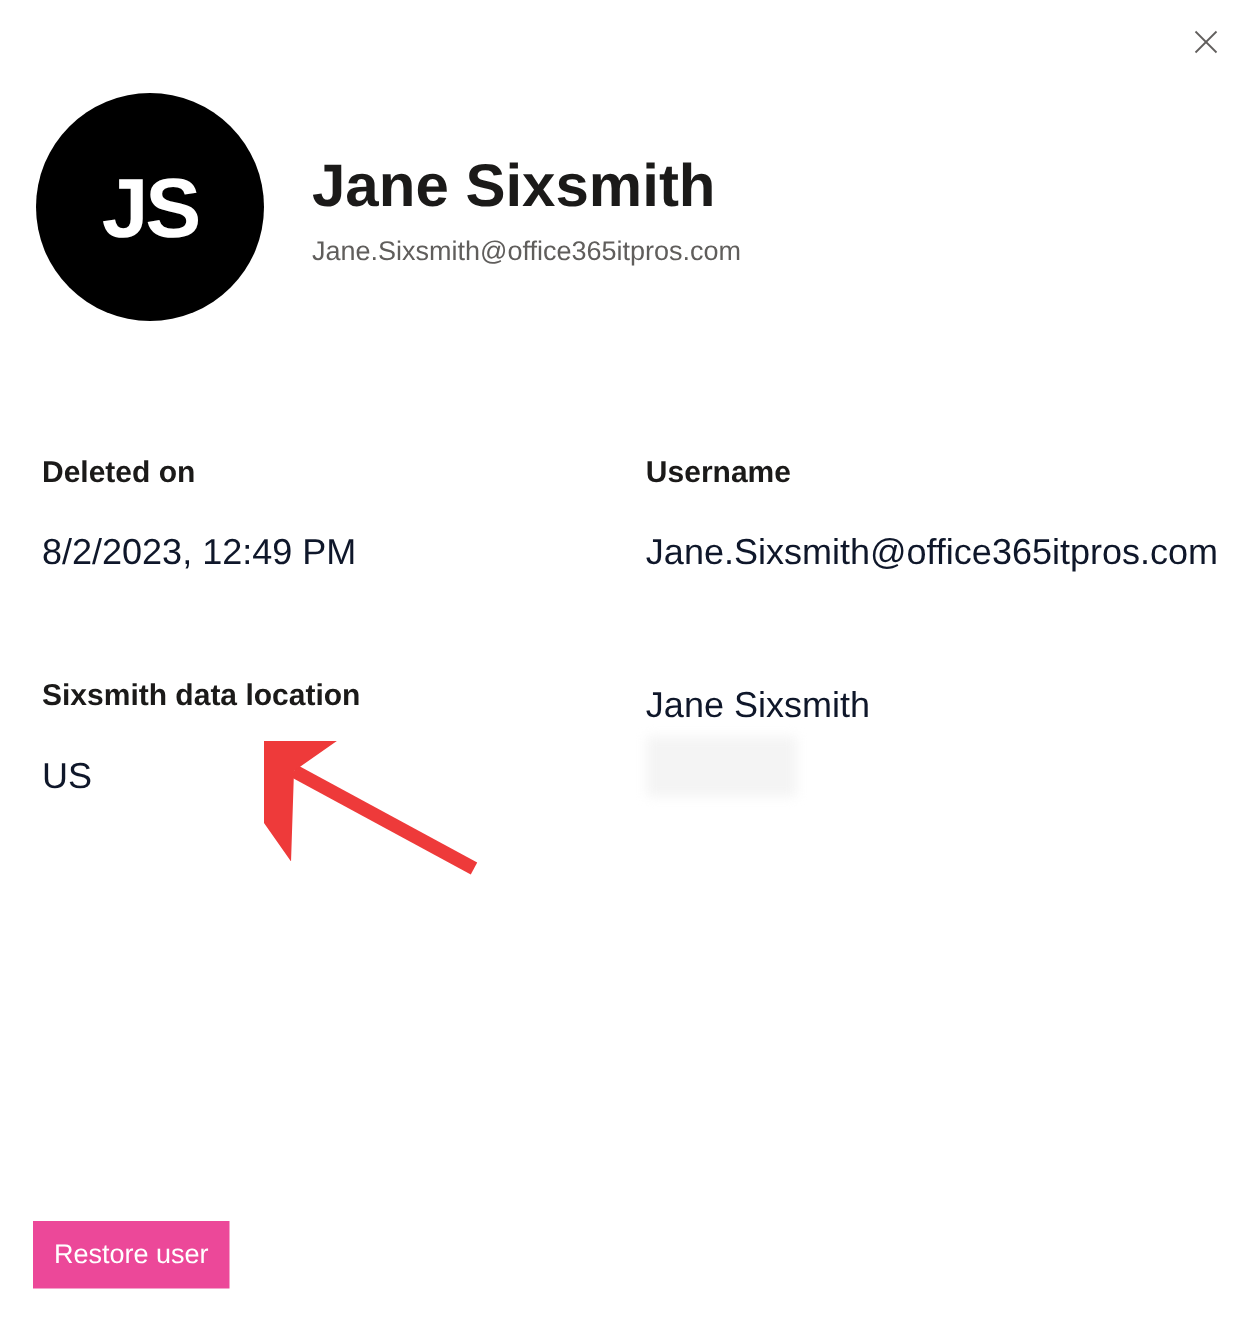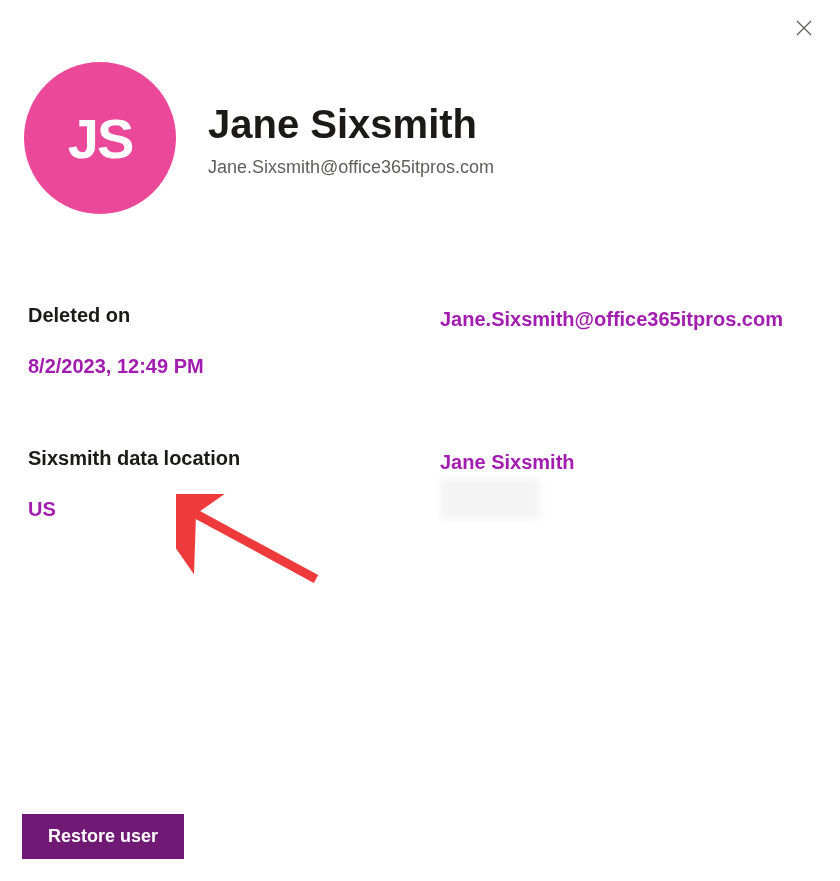--- a/index.html
+++ b/index.html
@@ -29,21 +29,21 @@
     .header {
       display: flex;
       align-items: center;
       gap: 32px;
       padding: 62px 0 0 24px;
     }
     .avatar {
       width: 152px;
       height: 152px;
       border-radius: 50%;
-      background: #ec4899;
+      background: #000000;
       display: flex;
       align-items: center;
       justify-content: center;
       color: #ffffff;
       font-size: 56px;
       font-weight: 600;
       letter-spacing: -2px;
       flex-shrink: 0;
     }
     .title-block { padding-top: 4px; }
@@ -65,39 +65,39 @@
       row-gap: 66px;
       padding: 90px 28px 0 28px;
     }
     .cell-label {
       font-size: 20px;
       font-weight: 700;
       color: #1b1a19;
       margin-bottom: 24px;
     }
     .cell-value {
-      font-size: 20px;
-      font-weight: 700;
-      color: #a21caf;
+      font-size: 24px;
+      font-weight: 400;
+      color: #0f172a;
       line-height: 1.5;
     }
     .footer {
       position: absolute;
       bottom: 0;
       left: 0;
       right: 0;
       padding: 14px 22px 22px 22px;
     }
     .primary-btn {
-      background: #701a75;
+      background: #ec4899;
       color: #ffffff;
       border: none;
       font-size: 18px;
-      font-weight: 700;
-      padding: 12px 26px;
+      font-weight: 400;
+      padding: 12px 14px;
       cursor: pointer;
       font-family: inherit;
     }
     .arrow-annot {
       position: absolute;
       left: 176px;
       top: 494px;
       pointer-events: none;
     }
     .redact {
@@ -128,20 +128,21 @@
     <div class="subtitle">Jane.Sixsmith@office365itpros.com</div>
   </div>
 </div>
 
 <div class="grid">
   <div>
     <div class="cell-label">Deleted on</div>
     <div class="cell-value">8/2/2023, 12:49 PM</div>
   </div>
   <div>
+    <div class="cell-label">Username</div>
     <div class="cell-value">Jane.Sixsmith@office365itpros.com</div>
   </div>
   <div>
     <div class="cell-label">Sixsmith data location</div>
     <div class="cell-value">US</div>
   </div>
   <div>
     <div class="cell-value">
       <span>Jane Sixsmith</span><br>
       <span class="redact"></span>

